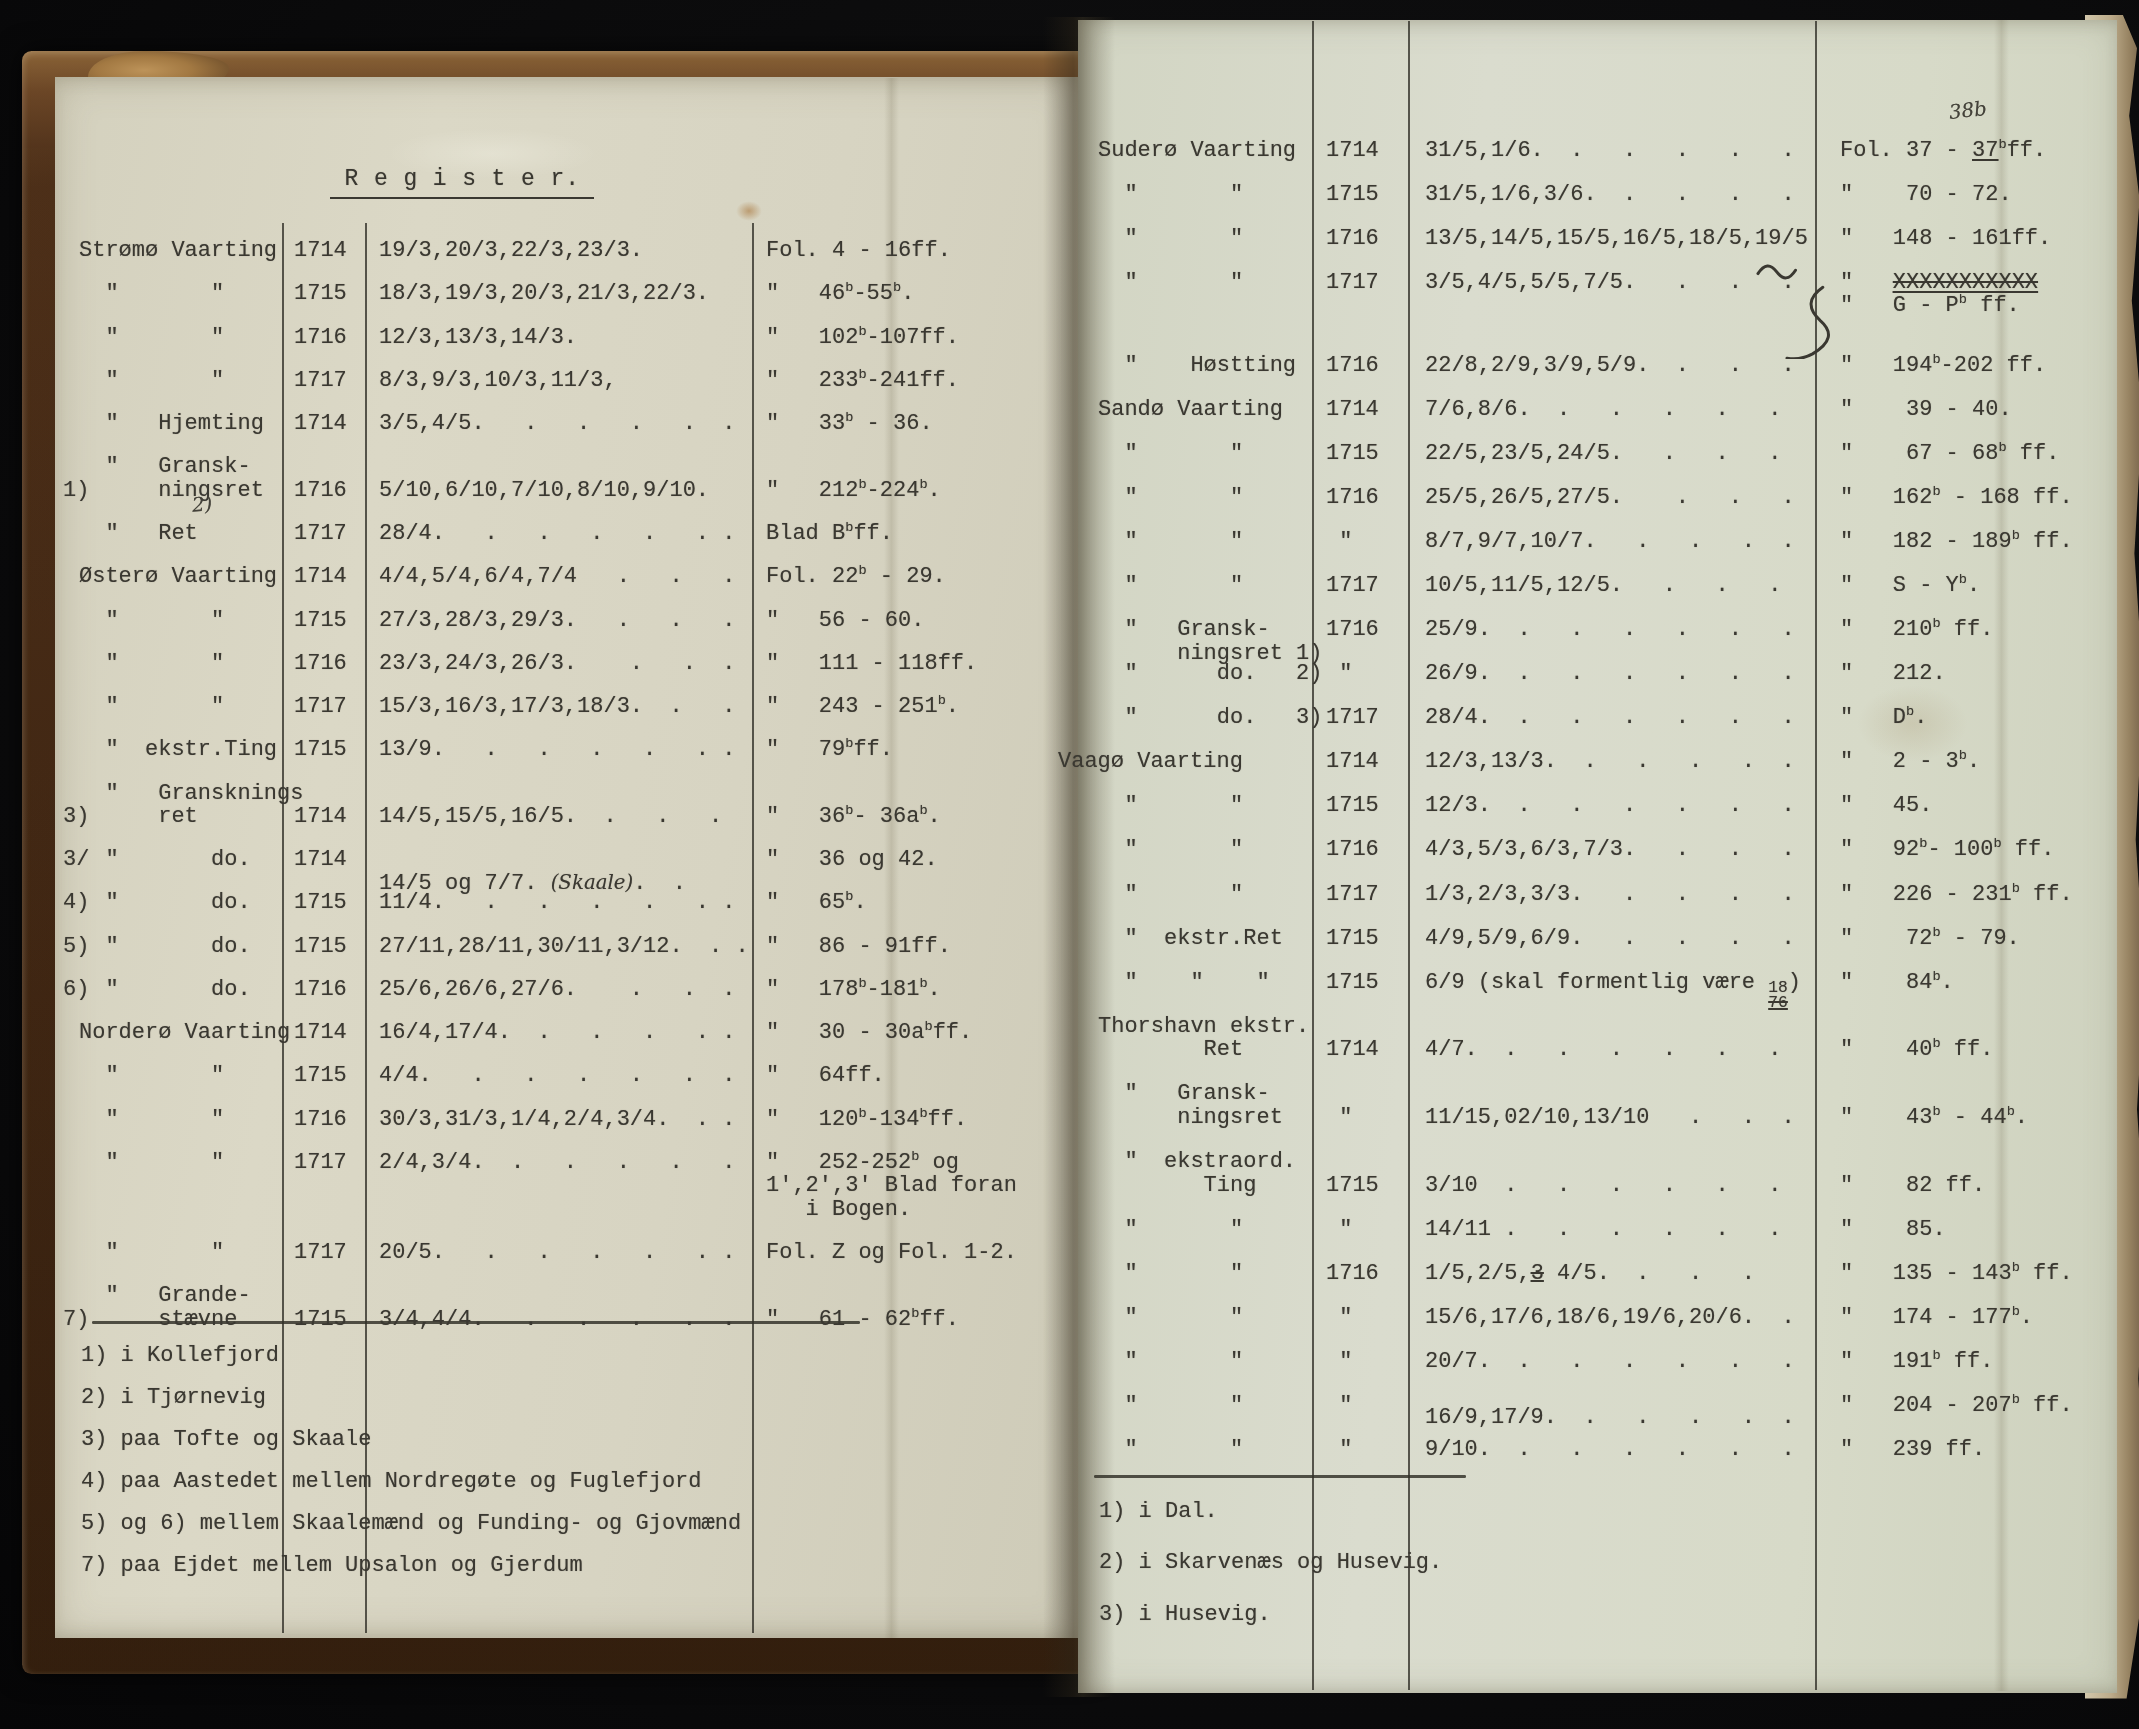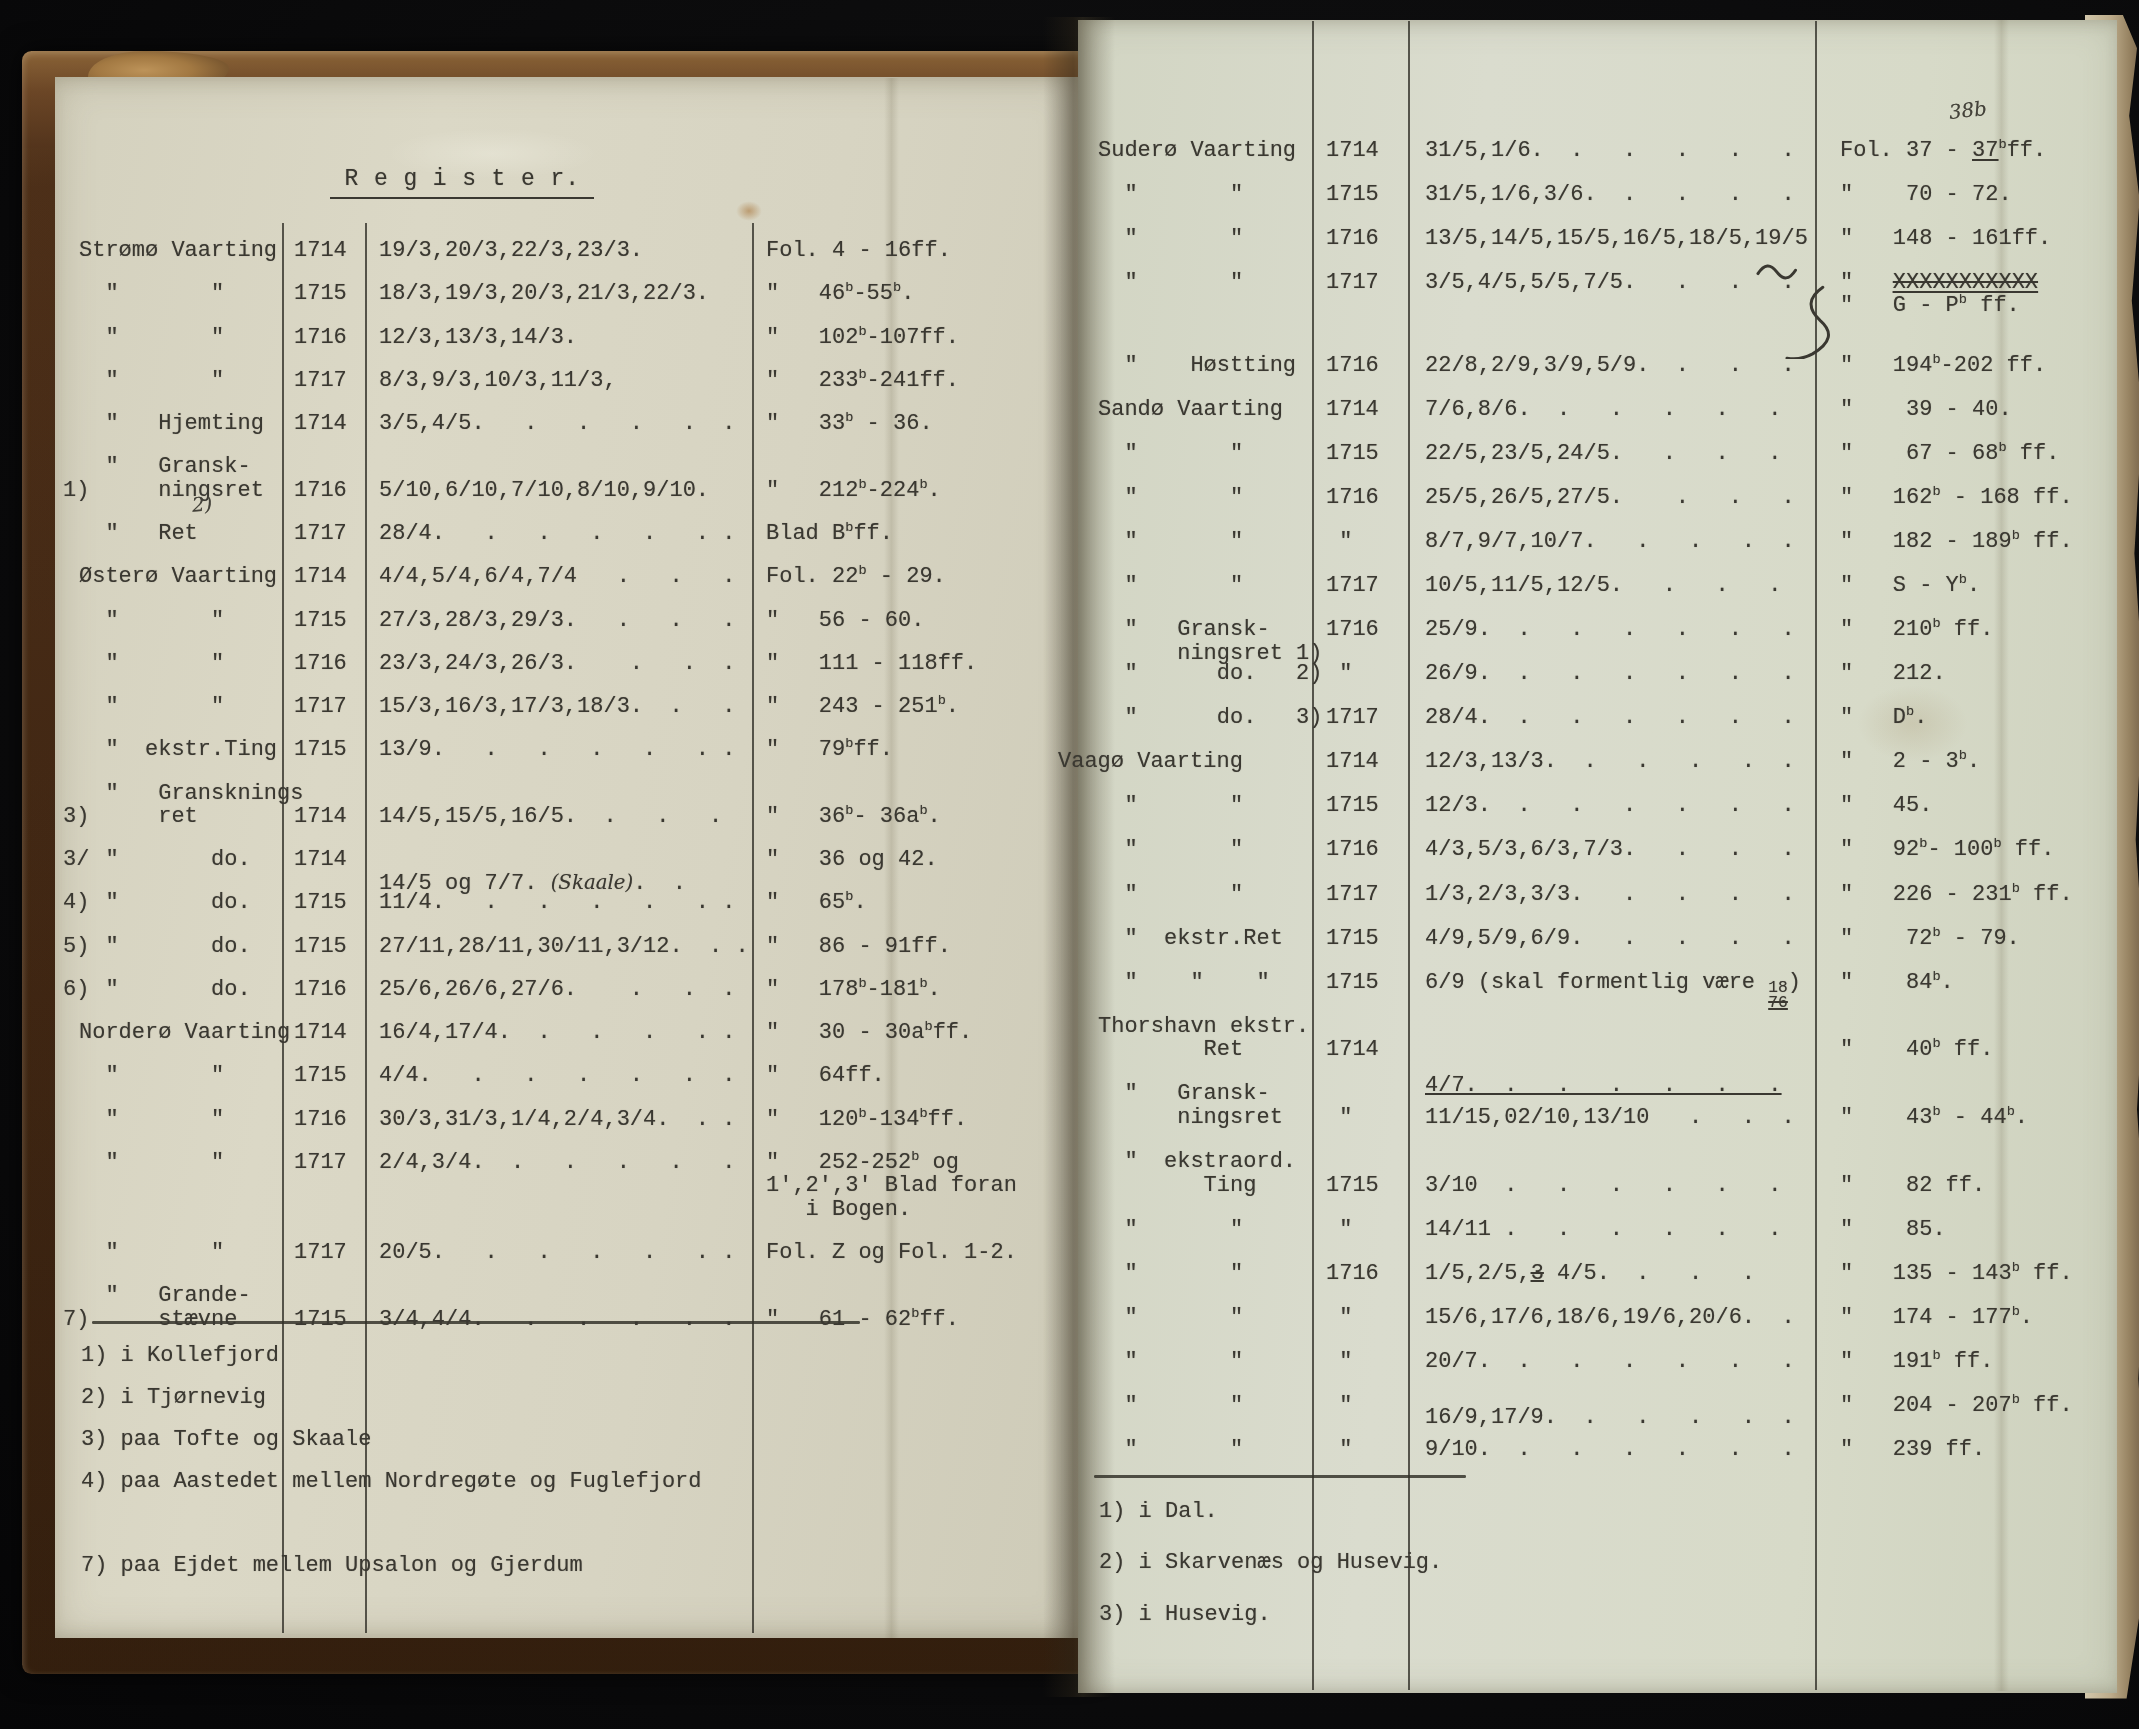--- a/index.html
+++ b/index.html
@@ -341,21 +341,21 @@
       <div>
         <span class="cell nm" style="left: 1098px; top: 971px;">  "    "    "</span>
         <span class="cell yr" style="left: 1326px; top: 971px;">1715</span>
         <span class="cell dt" style="left: 1425px; top: 971px;">6/9 (skal formentlig være <span class="stack"><span>18</span><span class="st">76</span></span>)</span>
         <span class="cell fl" style="left: 1840px; top: 971px;">"    84<sup>b</sup>.</span>
       </div>
       <div>
         <span class="cell nm" style="left: 1098px; top: 1015px;">Thorshavn ekstr.</span>
         <span class="cell nm" style="left: 1098px; top: 1038px;">        Ret</span>
         <span class="cell yr" style="left: 1326px; top: 1038px;">1714</span>
-        <span class="cell dt" style="left: 1425px; top: 1074px; text-decoration: underline;">4/7.  .   .   .   .   .   .</span>
+        <span class="cell dt" style="left: 1425px; top: 1038px;">4/7.  .   .   .   .   .   .</span>
         <span class="cell fl" style="left: 1840px; top: 1038px;">"    40<sup>b</sup> ff.</span>
       </div>
       <div>
         <span class="cell nm" style="left: 1098px; top: 1082px;">  "   Gransk-</span>
         <span class="cell nm" style="left: 1098px; top: 1106px;">      ningsret</span>
         <span class="cell yr" style="left: 1326px; top: 1106px;"> "</span>
         <span class="cell dt" style="left: 1425px; top: 1106px;">11/15,02/10,13/10   .   .  .</span>
         <span class="cell fl" style="left: 1840px; top: 1106px;">"    43<sup>b</sup> - 44<sup>b</sup>.</span>
       </div>
       <div>
@@ -400,20 +400,21 @@
         <span class="cell yr" style="left: 1326px; top: 1438px;"> "</span>
         <span class="cell dt" style="left: 1425px; top: 1438px;">9/10.  .   .   .   .   .   .</span>
         <span class="cell fl" style="left: 1840px; top: 1438px;">"   239 ff.</span>
       </div>
     </div>
   <div class="rows" id="left-footnotes">
       <span class="cell" style="left: 81px; top: 1344px;">1) i Kollefjord</span>
       <span class="cell" style="left: 81px; top: 1386px;">2) i Tjørnevig</span>
       <span class="cell" style="left: 81px; top: 1428px;">3) paa Tofte og Skaale</span>
       <span class="cell" style="left: 81px; top: 1470px;">4) paa Aastedet mellem Nordregøte og Fuglefjord</span>
+      <span class="cell" style="left: 81px; top: 1512px;">5) og 6) mellem Skaalemænd og Funding- og Gjovmænd</span>
       <span class="cell" style="left: 81px; top: 1554px;">7) paa Ejdet mellem Upsalon og Gjerdum</span>
     </div>
   <div class="rows" id="right-footnotes">
       <span class="cell" style="left: 1099px; top: 1500px;">1) i Dal.</span>
       <span class="cell" style="left: 1099px; top: 1551px;">2) i Skarvenæs og Husevig.</span>
       <span class="cell" style="left: 1099px; top: 1603px;">3) i Husevig.</span>
     </div>
 
   <div class="annot" style="left:1949px;top:99px;font-size:19.7px;transform:rotate(-6deg);">38b</div>
   <div class="annot" style="left:192px;top:493px;font-size:19.7px;transform:rotate(-4deg);">2)</div>

